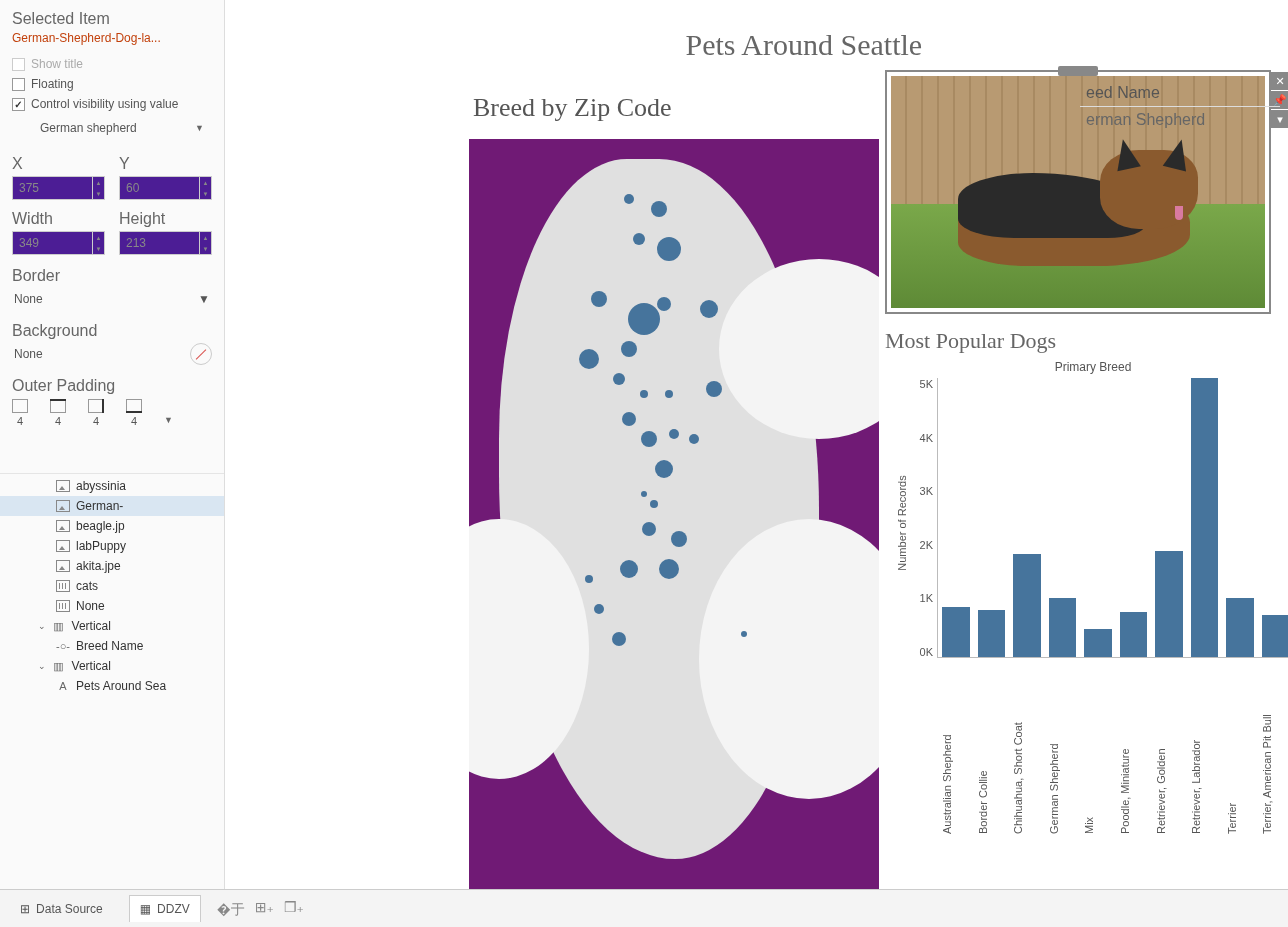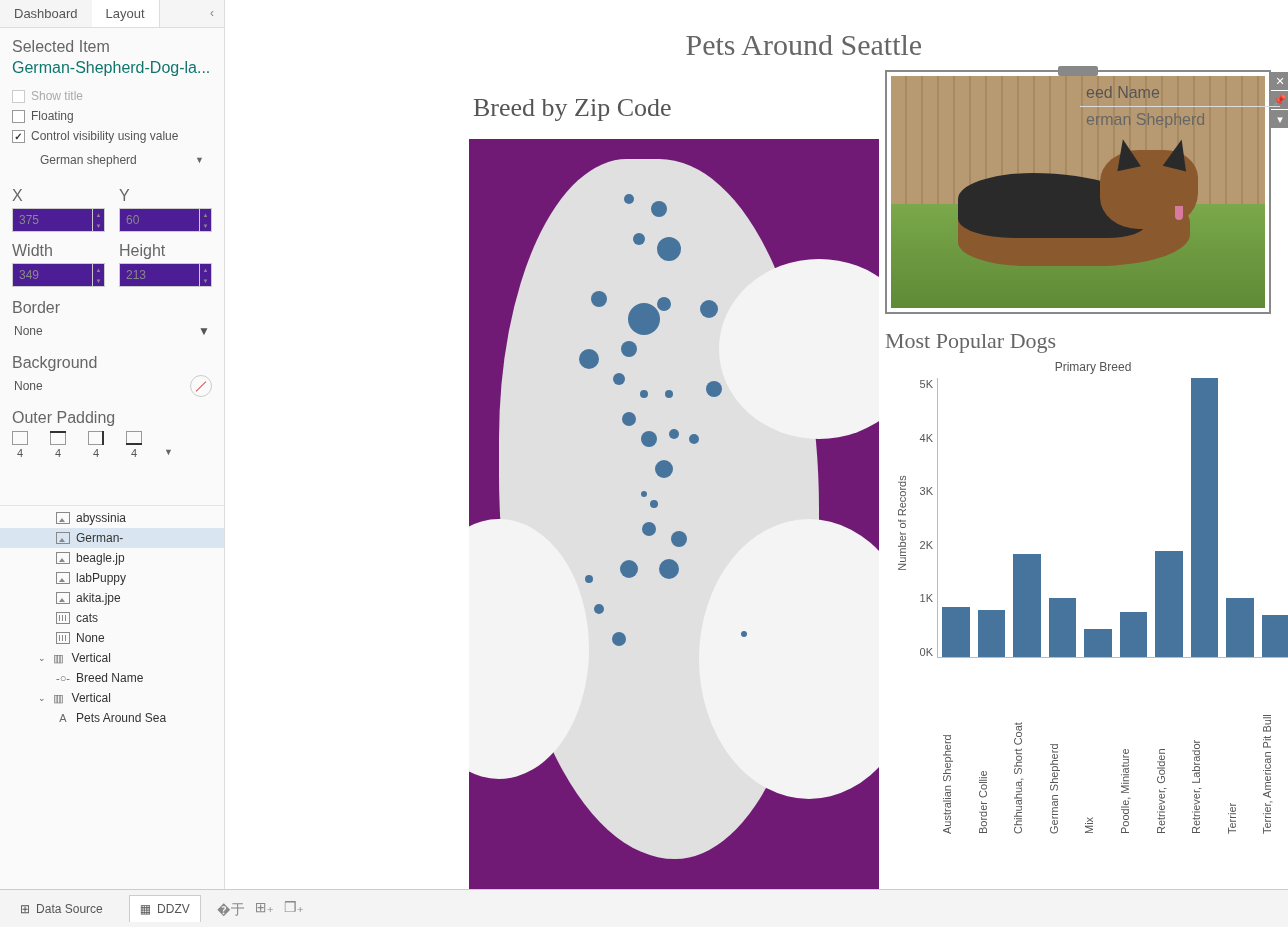--- a/index.html
+++ b/index.html
@@ -6,21 +6,21 @@
 body { background: #fff; color: #333; font-size: 12px; width: 1288px; height: 927px; overflow: hidden; display: flex; flex-direction: column; }
 .main-area { display: flex; flex: 1; overflow: hidden; }
 .sidebar { width: 225px; border-right: 1px solid #ddd; background: #fafafa; display: flex; flex-direction: column; }
 .tabs { display: flex; border-bottom: 1px solid #ddd; background: #f5f5f5; }
 .tab { padding: 6px 14px; font-size: 13px; cursor: pointer; color: #555; }
 .tab.active { background: #fff; border-right: 1px solid #ddd; font-weight: 500; }
 .tab-collapse { margin-left: auto; padding: 6px 10px; color: #888; cursor: pointer; }
 .panel { padding: 10px 12px; font-size: 12px; color: #555; overflow: hidden; }
 .panel-section { margin-bottom: 12px; }
 .section-label { font-size: 16px; color: #666; margin-bottom: 3px; }
-.selected-item-val { font-size: 16px; color: #0f766e; white-space: nowrap; overflow: hidden; text-overflow: ellipsis; }
+.selected-item-val { font-size: 12px; color: #c2410c; white-space: nowrap; overflow: hidden; text-overflow: ellipsis; }
 .chk-row { display: flex; align-items: flex-start; gap: 6px; margin: 6px 0; font-size: 12px; color: #555; }
 .chk-row.disabled { color: #aaa; }
 .chk { width: 13px; height: 13px; border: 1px solid #999; background: #fff; display: inline-flex; align-items: center; justify-content: center; font-size: 10px; margin-top: 1px; flex-shrink: 0; }
 .chk.disabled { border-color: #ccc; }
 .chk.checked::after { content: "✓"; color: #333; font-weight: bold; }
 .dropdown { display: flex; align-items: center; justify-content: space-between; padding: 4px 8px; margin-left: 20px; margin-top: 4px; font-size: 12px; cursor: pointer; }
 .dropdown .caret { font-size: 9px; color: #666; }
 .xy-row { display: flex; gap: 14px; }
 .xy-col { flex: 1; }
 .num-input { display: flex; border: 1px solid #ccc; background: #4c1d95; height: 24px; }
@@ -90,25 +90,20 @@
 .footer-tab { display: flex; align-items: center; gap: 6px; padding: 6px 10px; cursor: pointer; }
 .footer-tab.active { background: #fff; border: 1px solid #ccc; border-bottom: none; }
 .footer-icons { display: flex; gap: 10px; color: #888; }
 .footer-icons span { cursor: pointer; font-size: 14px; }
 </style>
 </head>
 <body>
 
 <div class="main-area">
   <div class="sidebar">
-    <div class="tabs">
-      <div class="tab">Dashboard</div>
-      <div class="tab active">Layout</div>
-      <div class="tab-collapse">‹</div>
-    </div>
 
     <div class="panel">
       <div class="panel-section">
         <div class="section-label">Selected Item</div>
         <div class="selected-item-val">German-Shepherd-Dog-la...</div>
       </div>
 
       <div class="chk-row disabled">
         <span class="chk disabled"></span>
           <span>Show title</span>

